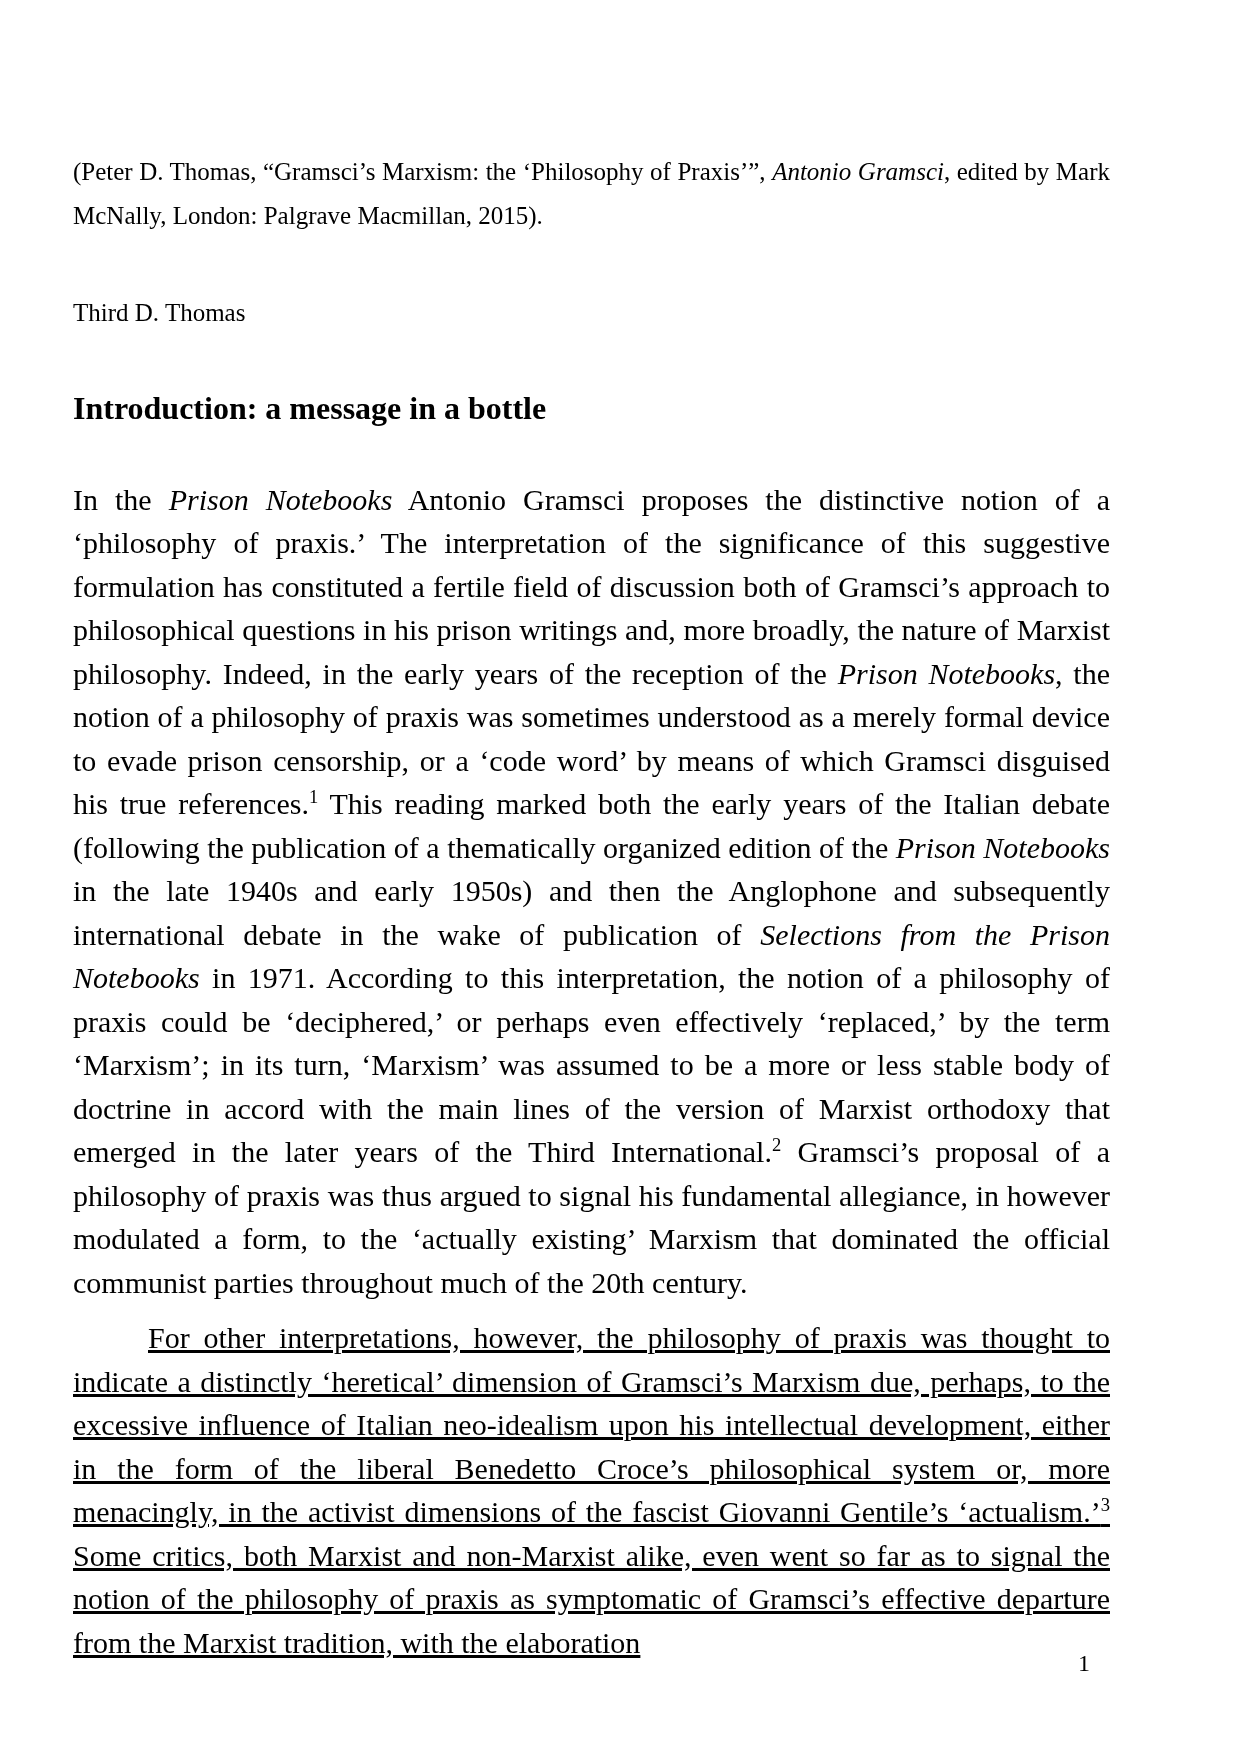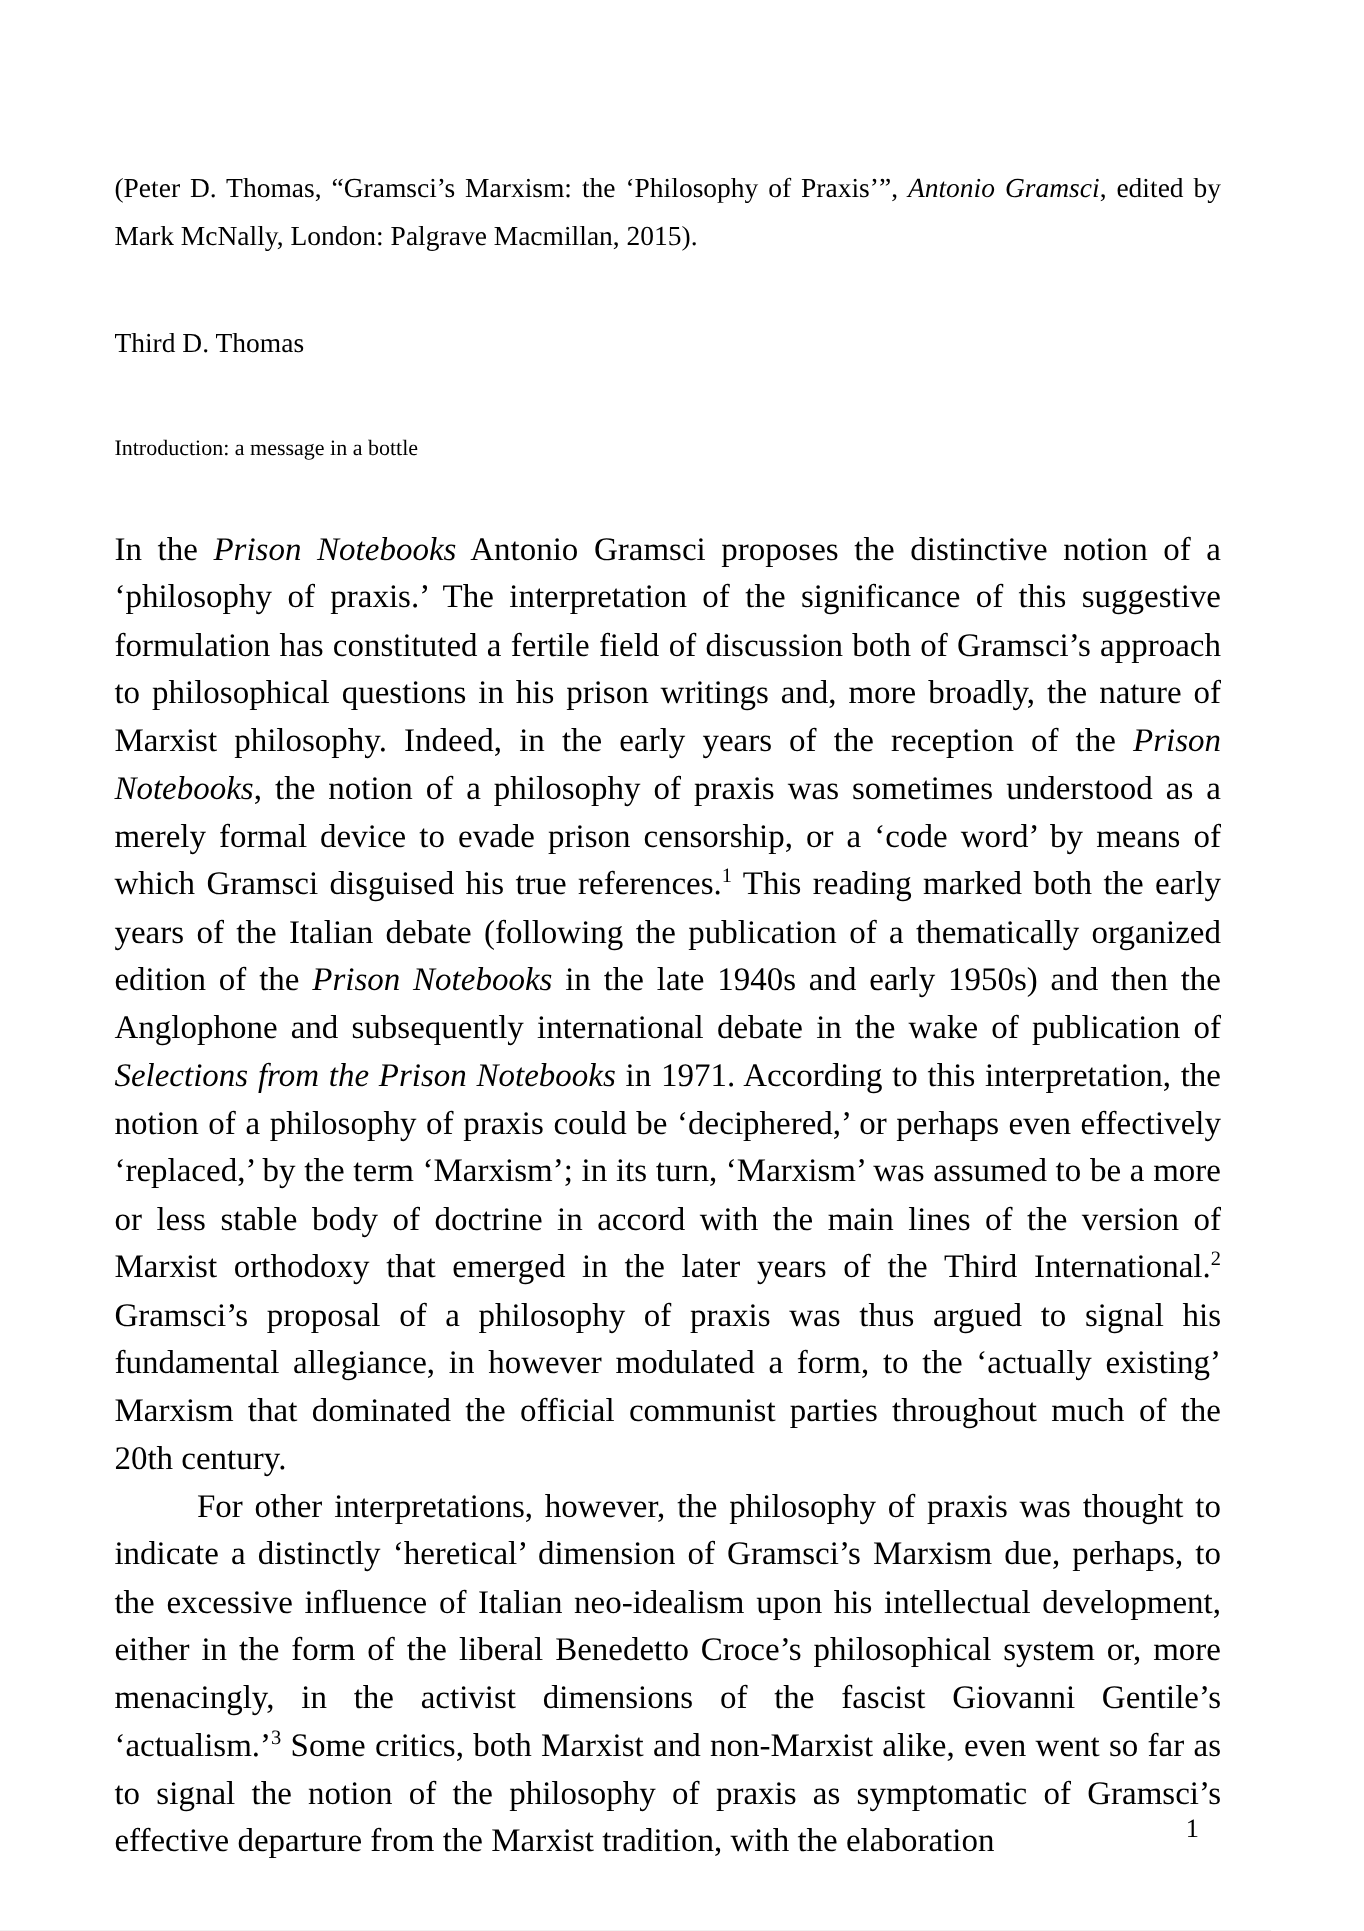--- a/index.html
+++ b/index.html
@@ -7,21 +7,21 @@
     padding: 0;
     background: #e8e8e8;
   }
   .page {
     position: relative;
     width: 1240px;
     height: 1755px;
     margin: 0 auto;
     background: #ffffff;
     box-sizing: border-box;
-    padding: 150px 130px 0 104px;
+    padding: 150px 130px 0 73px;
     font-family: "Liberation Serif", "DejaVu Serif", serif;
     color: #000000;
     overflow: hidden;
   }
   .citation {
     margin: 0;
     font-size: 25px;
     line-height: 43.5px;
     text-align: justify;
   }
@@ -32,32 +32,33 @@
     font-weight: bold;
     letter-spacing: 0.2px;
   }
   .author {
     margin: 54px 0 0 0;
     font-size: 25px;
     line-height: 43.5px;
   }
   .section-heading {
     margin: 50px 0 0 0;
-    font-size: 20px;
+    font-size: 32px;
     line-height: 46px;
-    font-weight: normal;
+    font-weight: bold;
   }
   .body-para {
     margin: 47px 0 0 0;
     font-size: 30px;
     line-height: 43.5px;
     text-align: justify;
   }
   .body-para + .body-para {
-    margin-top: 0;
+    margin-top: 12px;
+    text-decoration: underline;
   }
   .body-para.indent {
     text-indent: 75px;
   }
   .it {
     font-style: italic;
   }
   sup {
     font-size: 0.62em;
     line-height: 0;

